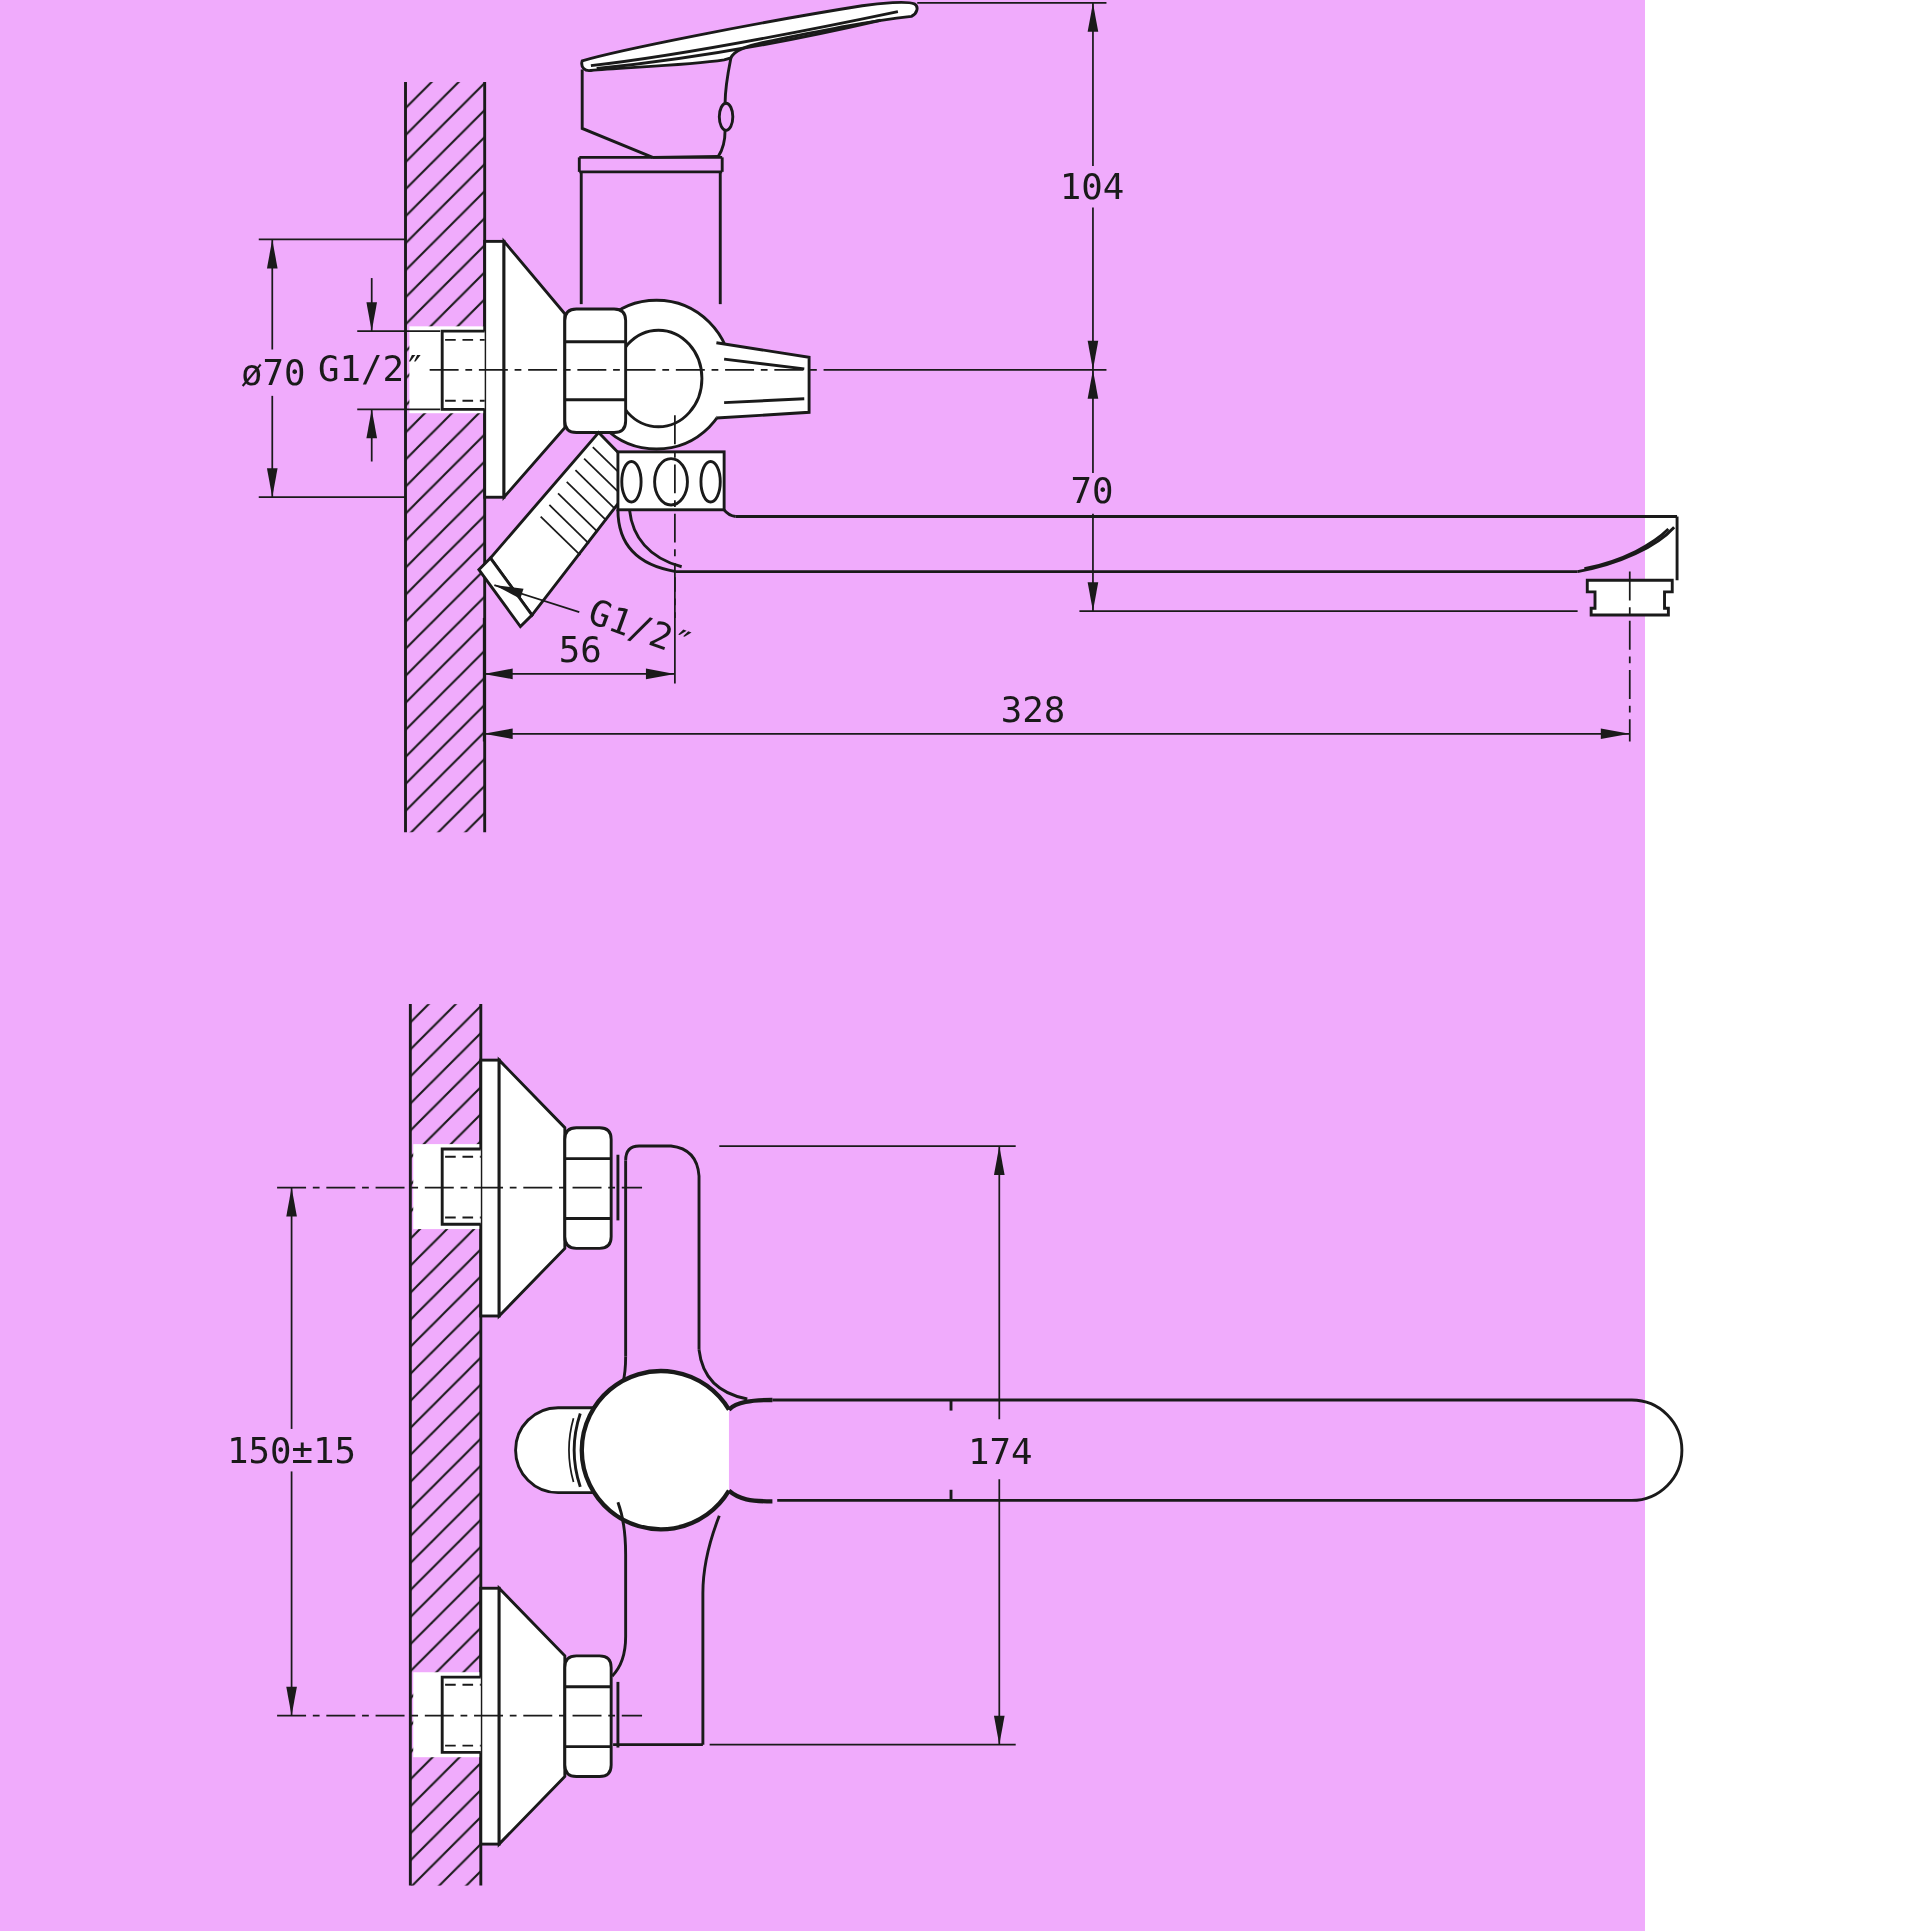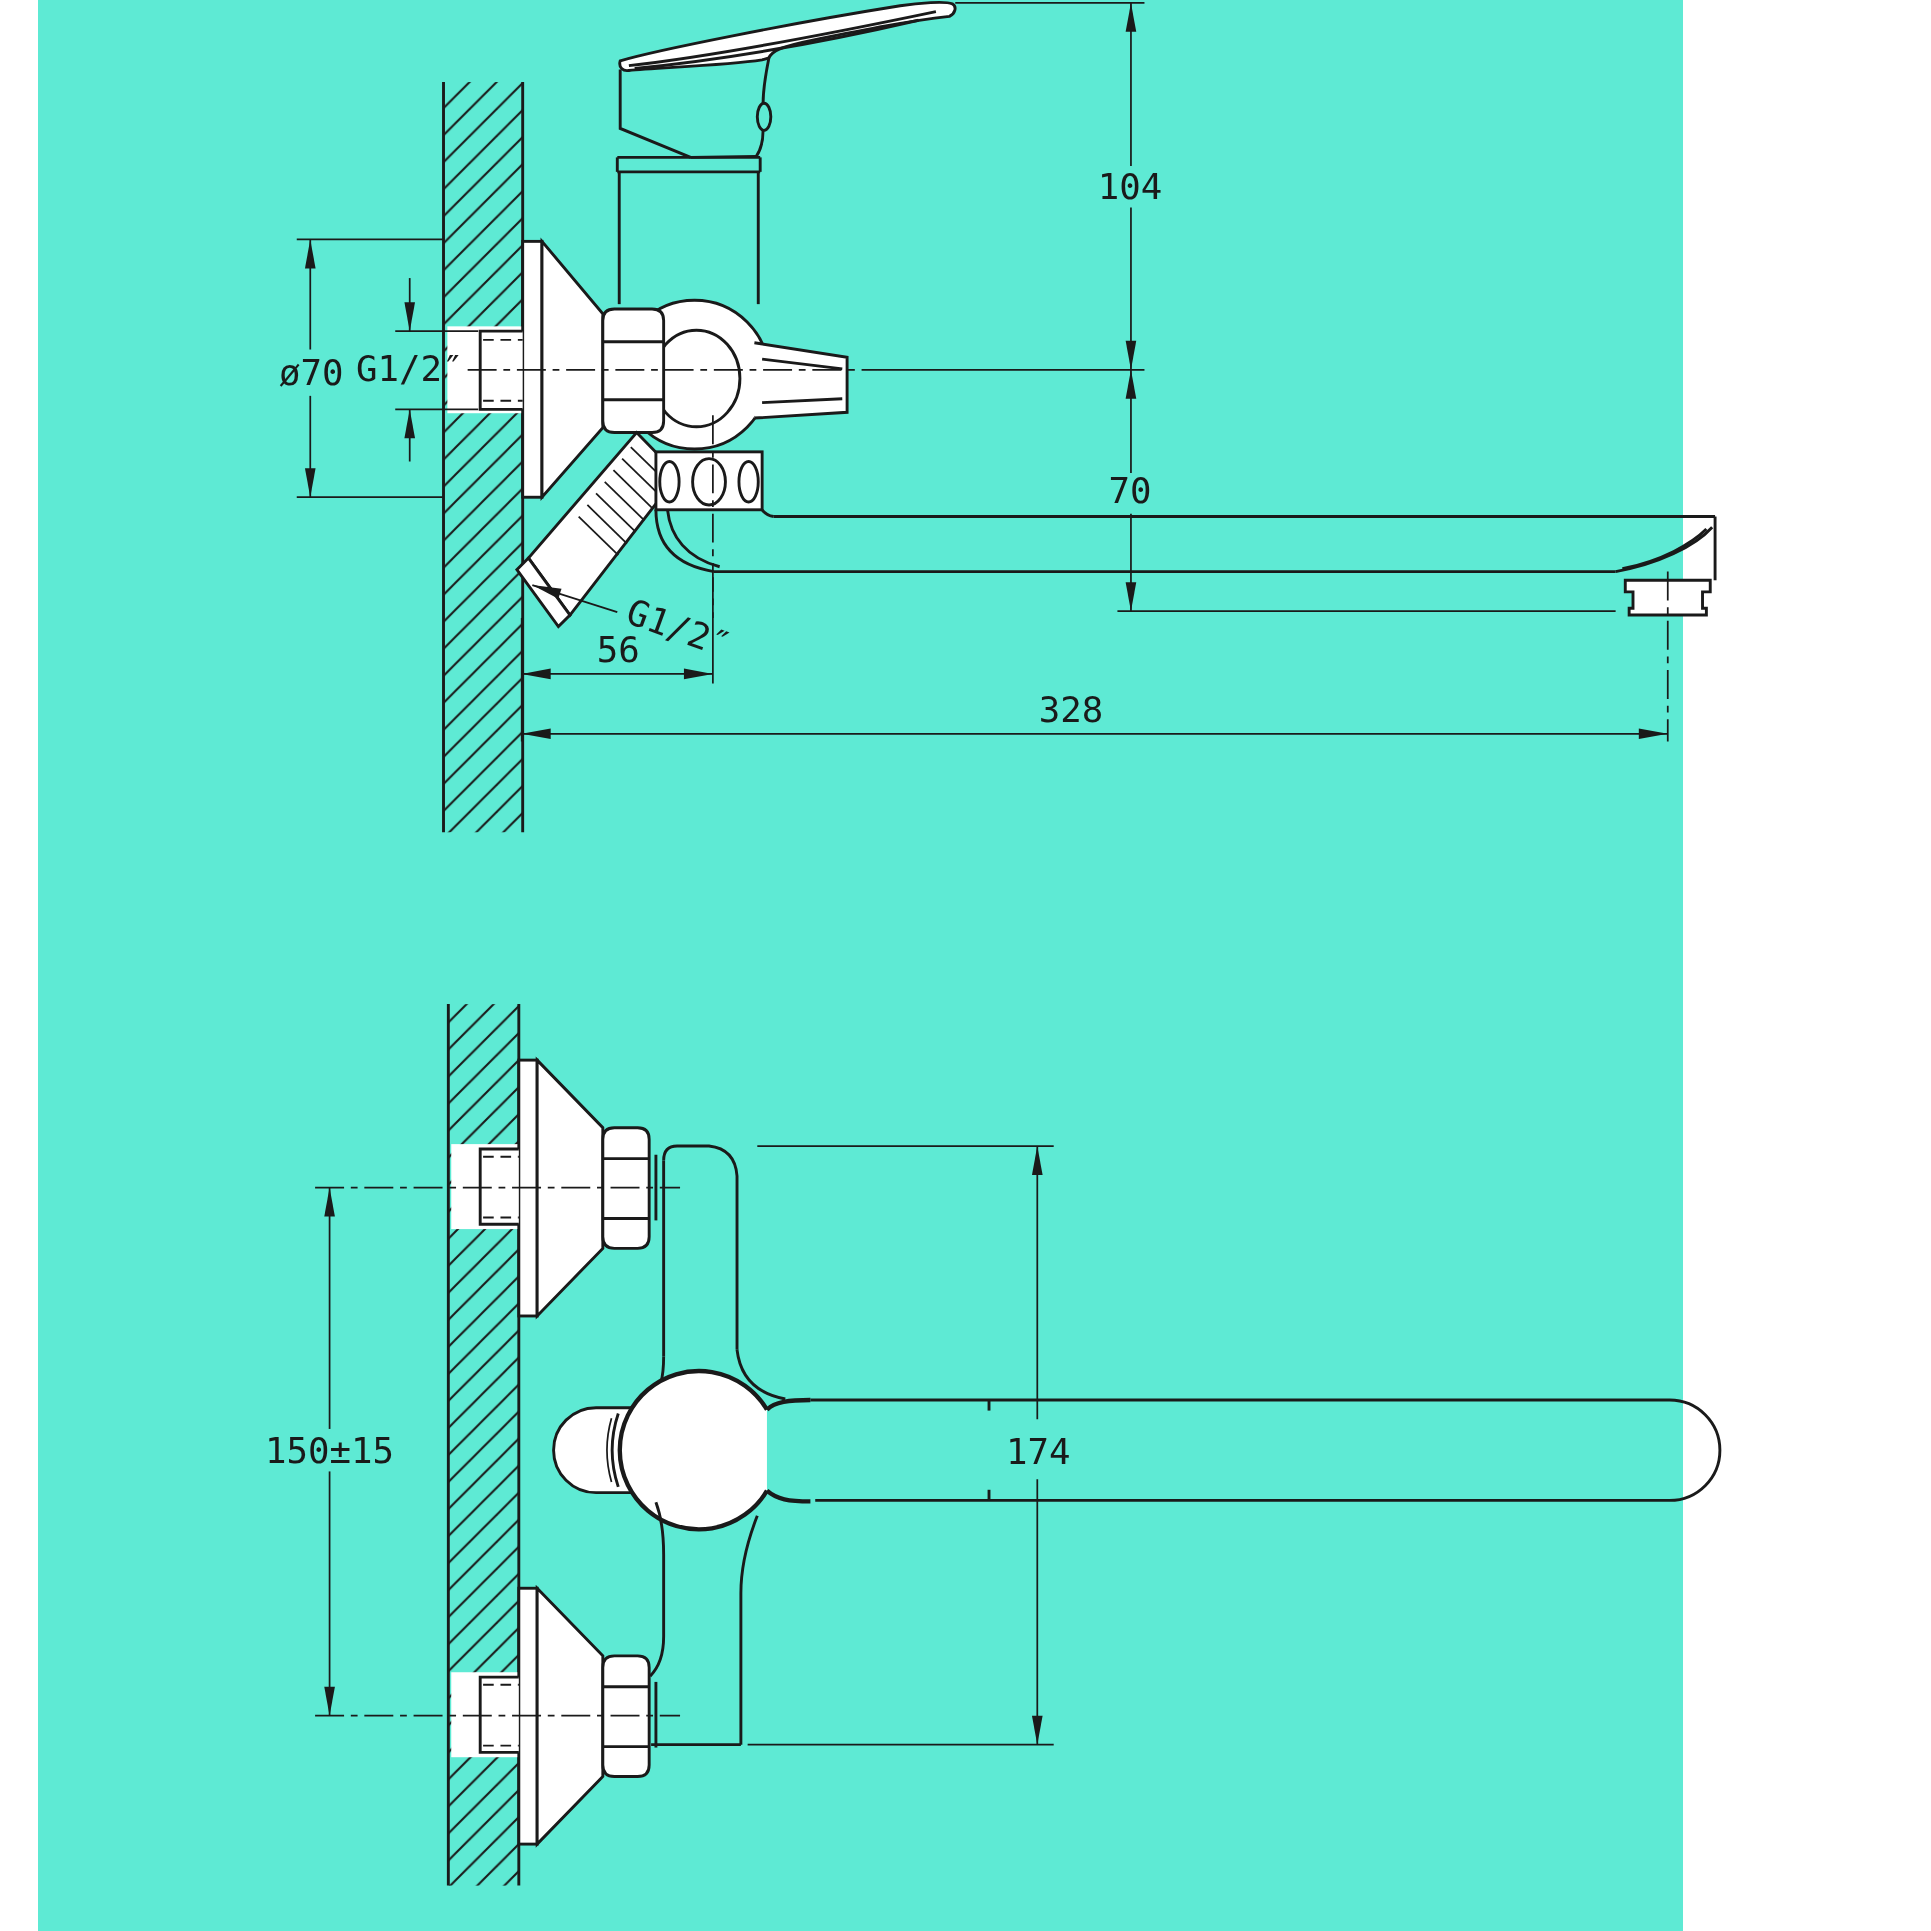--- a/index.html
+++ b/index.html
@@ -1,16 +1,16 @@
 <!DOCTYPE html>
 <html><head>
 <meta charset="utf-8">
 <style>
   html,body{margin:0;padding:0;background:#ffffff;}
-  .page{width:1645px;height:1931px;background:#5eead4;position:relative;font-family:"DejaVu Sans Mono", monospace;margin-left:38px;}
+  .page{width:1645px;height:1931px;background:#f0abfc;position:relative;font-family:"DejaVu Sans Mono", monospace;}
   svg{display:block;}
   text{fill:#1a1a1a;font-family:"DejaVu Sans Mono", monospace;font-size:37px;}
   .obj{fill:none;stroke:#1a1a1a;stroke-width:3;}
   .objw{fill:#ffffff;stroke:#1a1a1a;stroke-width:3;}
   .thick{fill:none;stroke:#1a1a1a;stroke-width:4.5;}
   .thin{fill:none;stroke:#1a1a1a;stroke-width:1.8;}
   .cl{fill:none;stroke:#1a1a1a;stroke-width:1.8;stroke-dasharray:30 7 7 7;}
   .hid{fill:none;stroke:#1a1a1a;stroke-width:2;stroke-dasharray:11 7;}
   .arr{fill:#1a1a1a;stroke:none;}
 </style>

